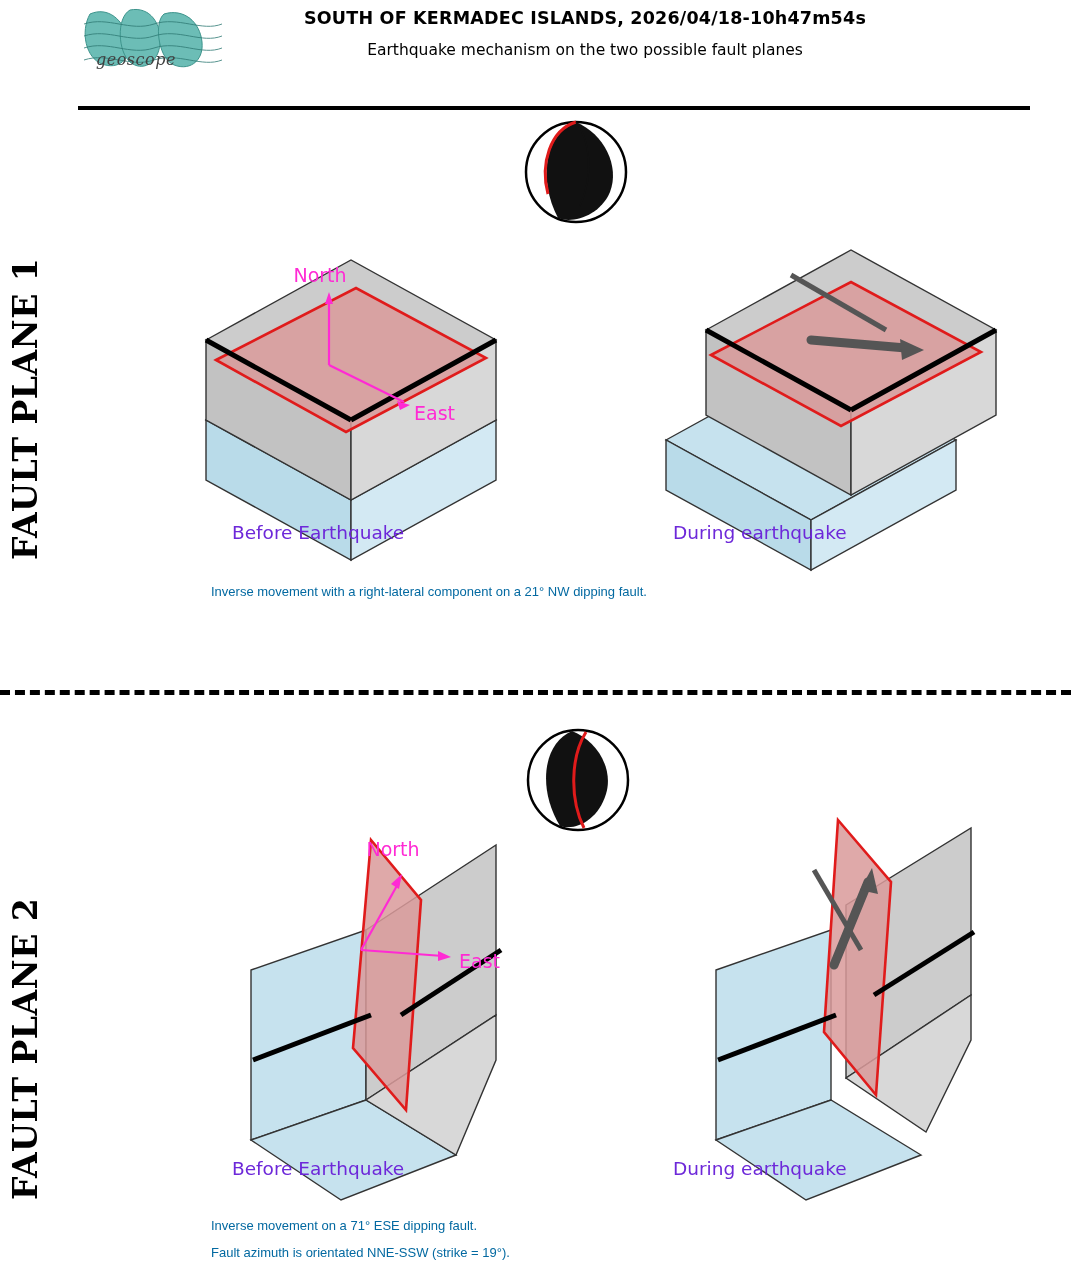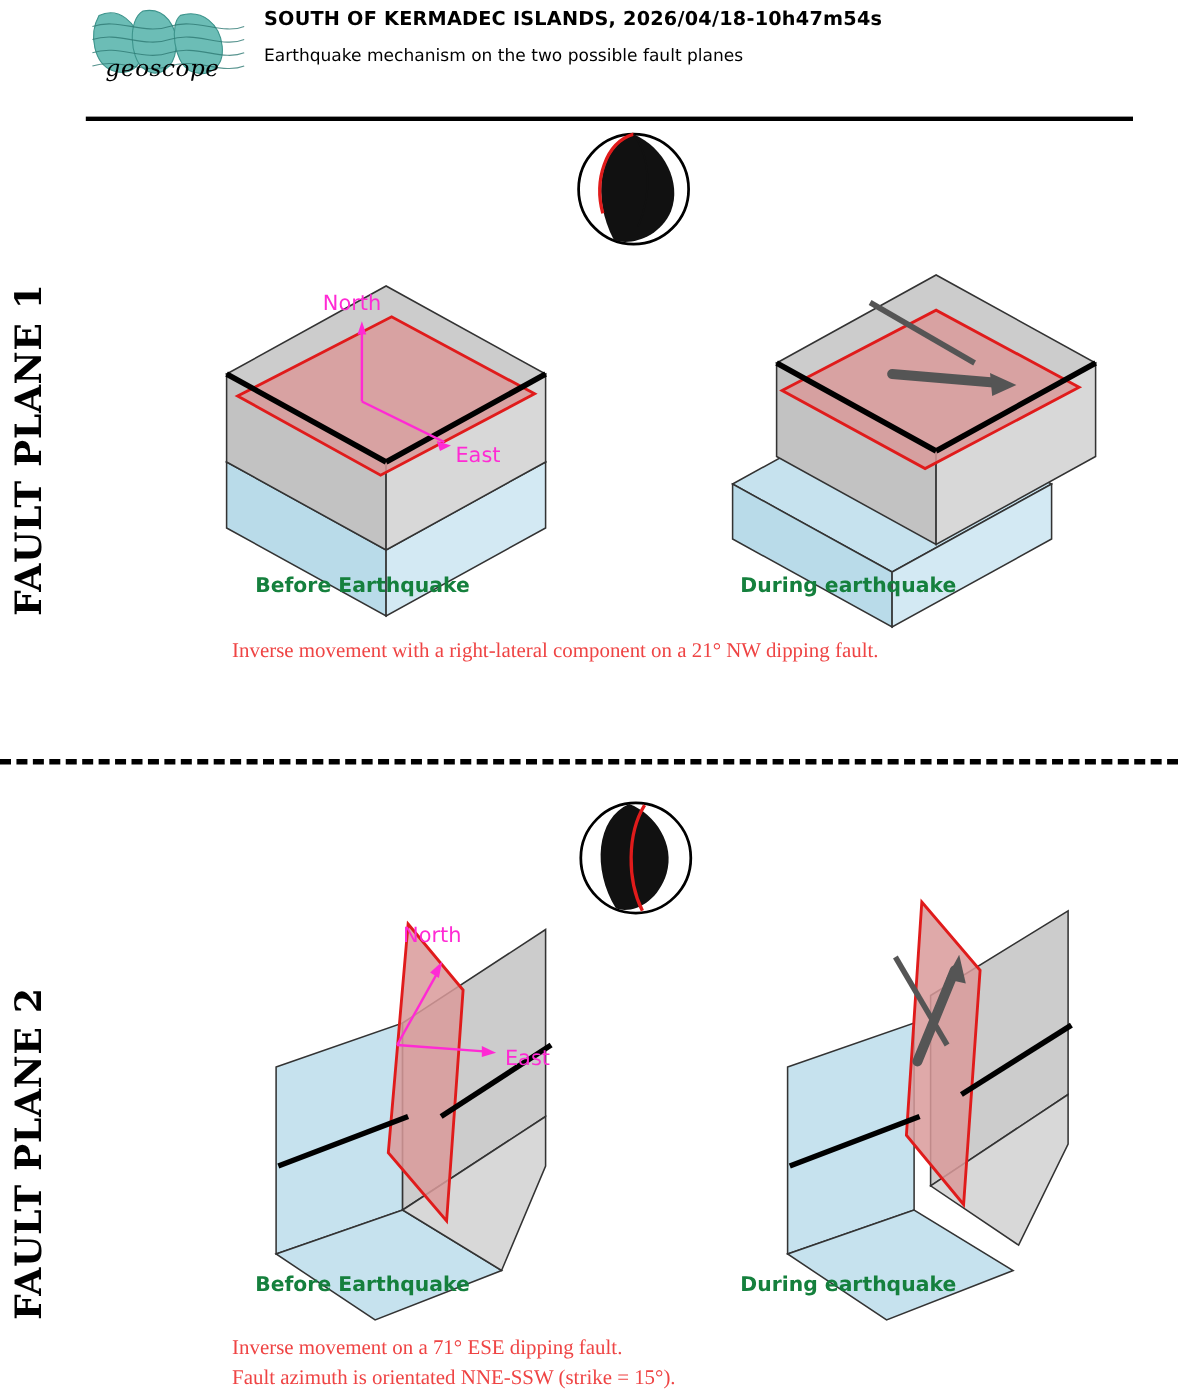--- a/index.html
+++ b/index.html
@@ -25,28 +25,29 @@
   .logo-geoscope {
     position: absolute;
     left: 78px; top: 6px;
     width: 150px; height: 86px;
   }
   .logo-geoscope .wordmark {
     position: absolute;
     left: 18px; top: 44px;
     font-family: "DejaVu Serif", serif;
     font-style: italic;
-    font-size: 21px;
-    color: #000000;
+    font-size: 16px;
+    color: #404040;
     letter-spacing: 0.5px;
   }
   .header-text {
     position: absolute;
     left: 240px; top: 8px;
     width: 690px;
+    text-align: center;
   }
   .header-title {
     font-family: "DejaVu Sans", sans-serif;
     font-weight: bold;
     font-size: 17.5px;
     color: #000;
     letter-spacing: 0.2px;
     white-space: nowrap;
   }
   .header-sub {
@@ -97,30 +98,30 @@
 
   
   .panel { position: absolute; left: 0; width: 1071px; margin-left: 36px; }
   #panel-1 { top: 110px; height: 565px; }
   #panel-2 { top: 700px; height: 569px; }
 
   .beachball { position: absolute; }
   .caption {
     position: absolute;
     font-family: "DejaVu Sans", sans-serif;
-    font-weight: bold;
+    font-weight: normal;
     font-size: 18.5px;
-    color: #15803d;
+    color: #6d28d9;
     white-space: nowrap;
   }
   .desc {
     position: absolute;
-    font-family: Liberation Serif, serif;
-    font-size: 19px;
-    color: #ef4444;
+    font-family: Liberation Sans, sans-serif;
+    font-size: 13px;
+    color: #0369a1;
     line-height: 27px;
     white-space: nowrap;
   }
   .divider {
     position: absolute;
     left: 0; top: 690px;
     width: 1071px;
     height: 0;
     border-top: 5px dashed #000;
   }
@@ -285,14 +286,14 @@
         <line x1="148" y1="155" x2="182" y2="72" stroke="#555" stroke-width="9" stroke-linecap="round"></line>
         <polygon points="186,58 174,80 192,84" fill="#555"></polygon>
       </g>
     </svg>
   </div>
 
   <div class="caption" style="left:196px; top:458px;">Before Earthquake</div>
   <div class="caption" style="left:637px; top:458px;">During earthquake</div>
 
   <div class="desc" style="left:175px; top:512px;">Inverse movement on a 71° ESE dipping fault.</div>
-  <div class="desc" style="left:175px; top:539px;">Fault azimuth is orientated NNE-SSW (strike = 15°).</div>
+  <div class="desc" style="left:175px; top:539px;">Fault azimuth is orientated NNE-SSW (strike = 19°).</div>
 </div>
 
 </body></html>

